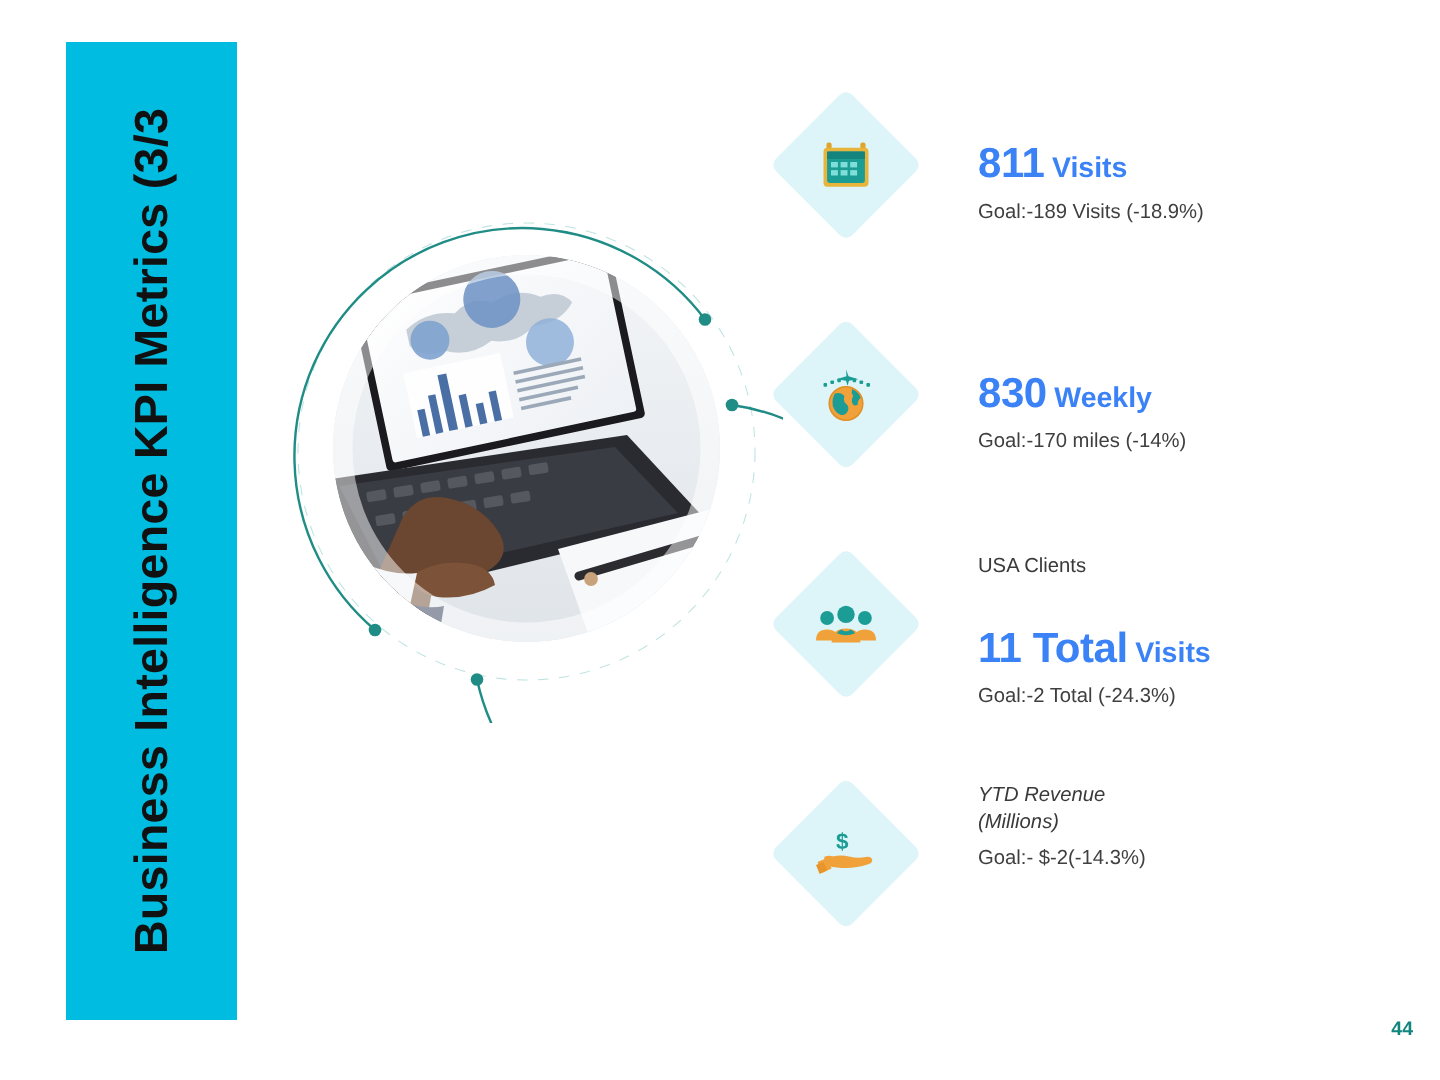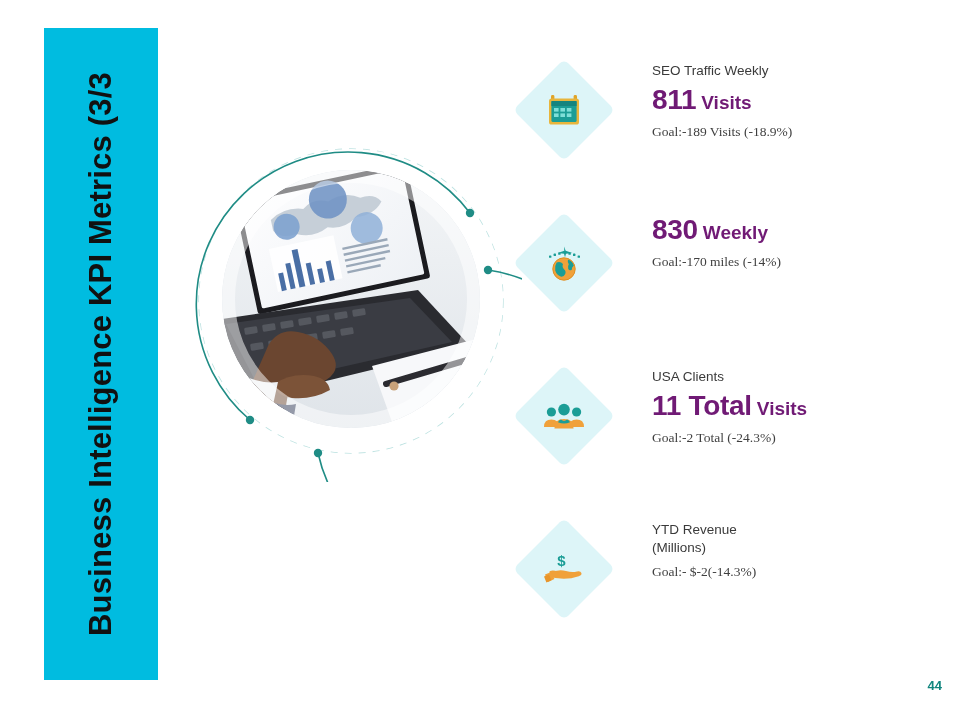--- a/index.html
+++ b/index.html
@@ -60,30 +60,31 @@
     display:flex;align-items:center;justify-content:center;
   }
   .kpi-icon svg{display:block;}
 
   .kpi-text{position:absolute;left:124px;top:0;width:280px;}
   .kpi-label{
     font-size:13.5px;color:#3a3a3a;line-height:17px;
     margin-bottom:6px;white-space:pre-line;
   }
   .kpi-value{
-    color:#701a75;line-height:1.05;margin-bottom:9px;
+    color:#3b82f6;line-height:1.05;margin-bottom:9px;
     white-space:nowrap;
+    margin-top:32px;
   }
   .kpi-value .big{font-size:28px;font-weight:bold;letter-spacing:-.3px;}
   .kpi-value .unit{font-size:19px;font-weight:bold;margin-left:5px;}
-  .kpi-goal{font-size:13.5px;color:#3f3f3f;line-height:17px;font-family:Liberation Serif, serif;}
+  .kpi-goal{font-size:13.5px;color:#3f3f3f;line-height:17px;}
 
   
   .row-1{top:0;}
-  .row-4 .kpi-label{line-height:18px;}
+  .row-4 .kpi-label{line-height:18px;font-style:italic;}
 
   
   .page-num{
     position:absolute;right:18px;bottom:27px;
     font-size:13px;font-weight:bold;color:#12867e;
   }
 </style>
 </head>
 <body>
 
@@ -208,21 +209,20 @@
             <rect x="7" y="15" width="4.6" height="3.6"></rect>
             <rect x="13.4" y="15" width="4.6" height="3.6"></rect>
             <rect x="19.8" y="15" width="4.6" height="3.6"></rect>
             <rect x="7" y="20.4" width="4.6" height="3.6"></rect>
             <rect x="13.4" y="20.4" width="4.6" height="3.6"></rect>
             <rect x="19.8" y="20.4" width="4.6" height="3.6"></rect>
           </g>
         </svg>
       </div>
       <div class="kpi-text">
-        <div class="kpi-label">SEO Traffic Weekly</div>
         <div class="kpi-value">
           <span class="big">811</span><span class="unit">Visits</span>
         </div>
         <div class="kpi-goal">Goal:-189 Visits (-18.9%)</div>
       </div>
     </div>
 
     <div class="kpi-row row-2">
       <div class="diamond"></div>
       <div class="kpi-icon">

